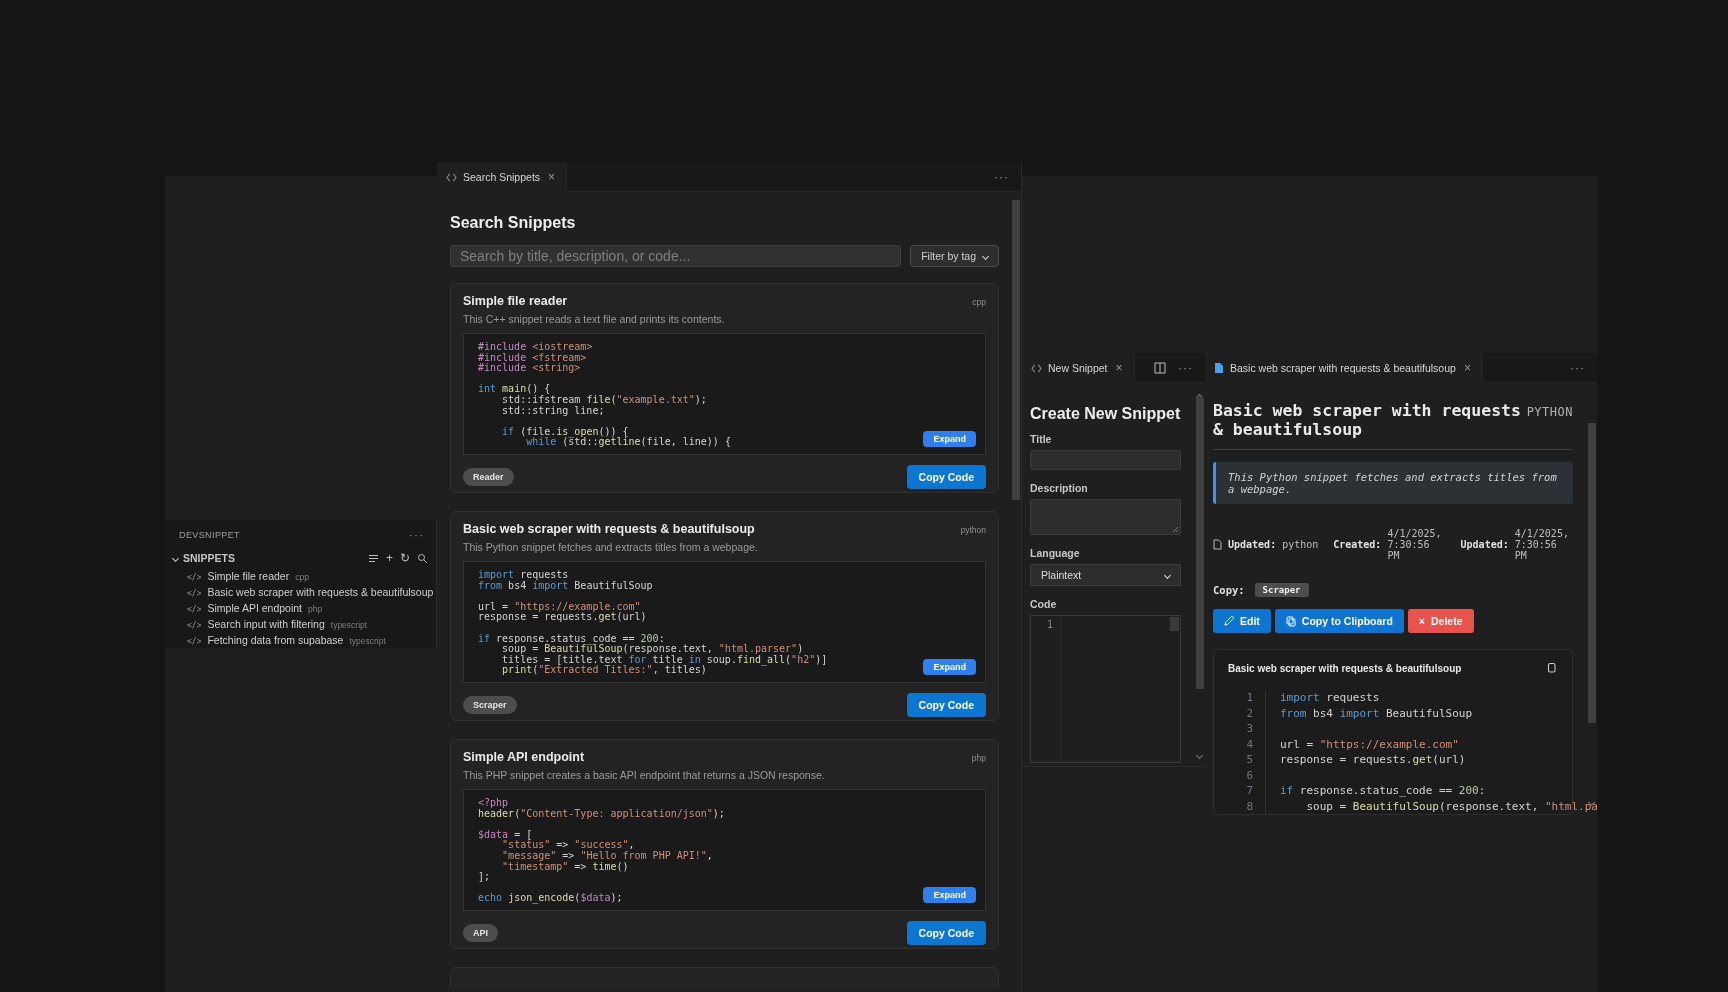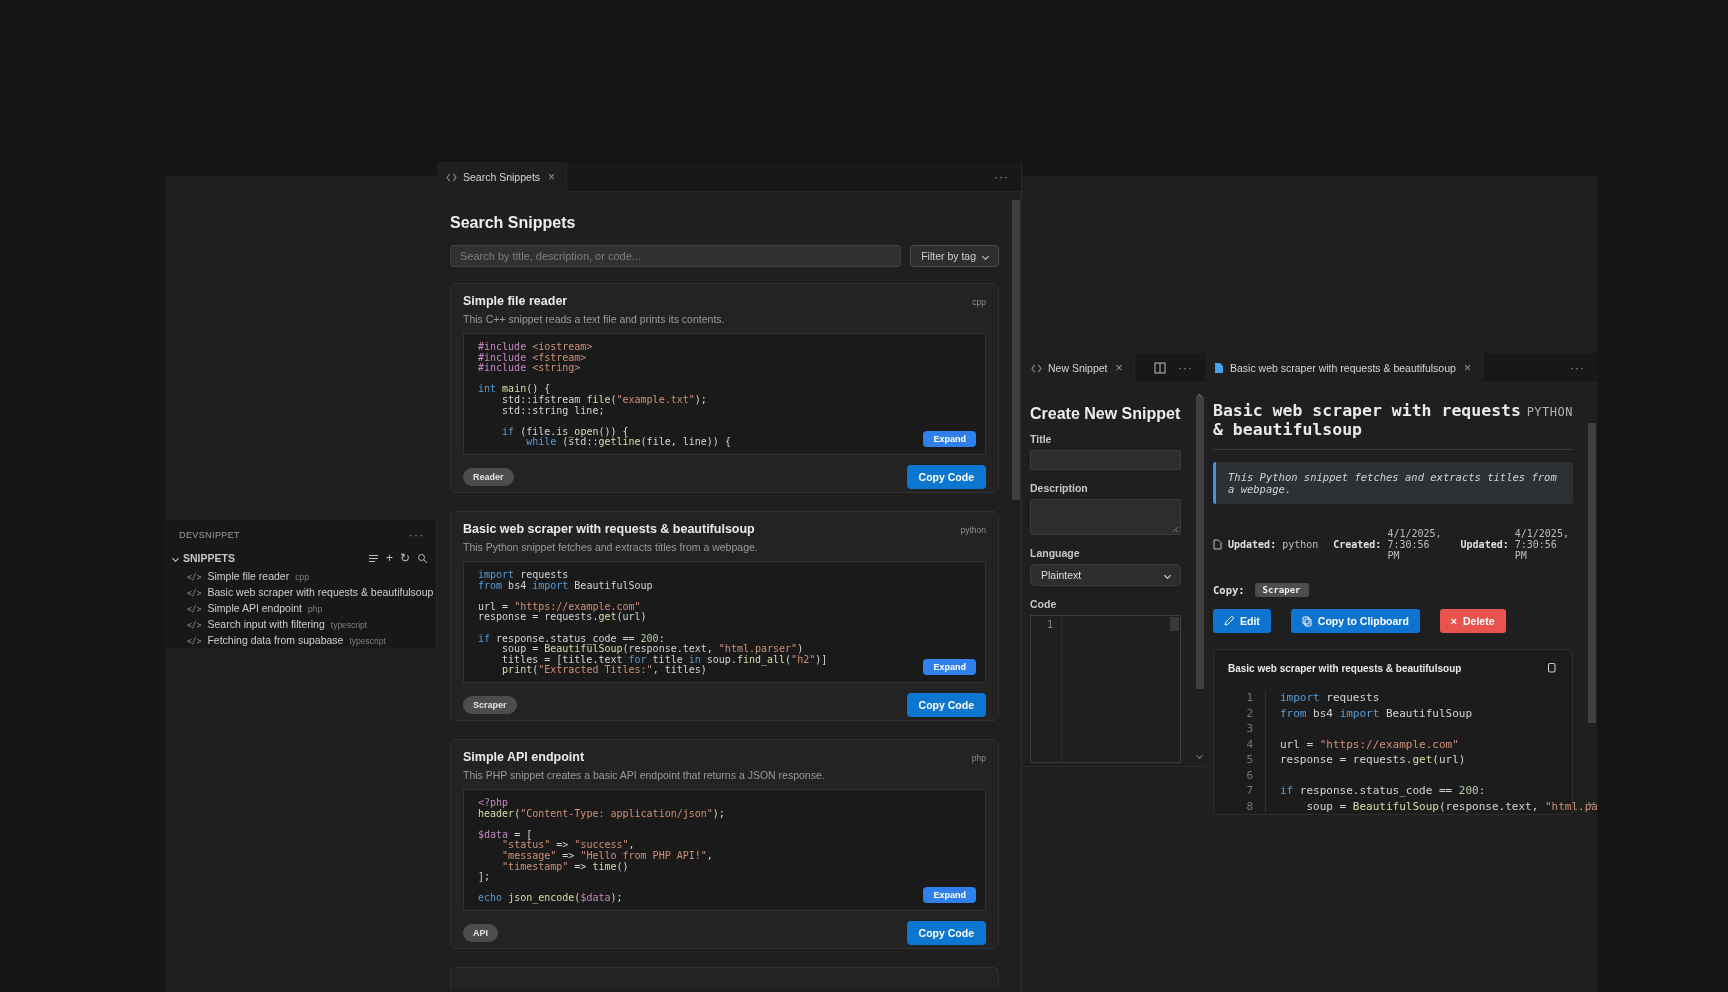--- a/index.html
+++ b/index.html
@@ -45,21 +45,21 @@
   .tab-ico { color:#8a8a8a; }
   .bar-actions { margin-left:auto; display:flex; align-items:center; gap:12px; padding:0 12px; color:#bdbdbd; }
 
   
   .panel-mid { width:585px; flex:none; display:flex; flex-direction:column; background:#1f1f1f;
                border-right:1px solid #2b2b2b; position:relative; }
   .mid-content { position:relative; flex:1; overflow:hidden; padding:22px 22px 0 13px; }
   .mid-h1 { color:#ededed; font-size:16px; font-weight:bold; margin-bottom:13px; }
   .search-row { display:flex; gap:9px; margin-bottom:16px; }
   .search-input { flex:1; height:22px; background:#313131; border:1px solid #3f3f3f; border-radius:3px;
-                  color:#cfcfcf; font-size:11px; padding:0 9px; outline:none; }
+                  color:#cfcfcf; font-size:14px; padding:0 9px; outline:none; }
   .search-input::placeholder { color:#7f7f7f; }
   .filter-btn { height:22px; padding:0 10px; background:#2e2e2e; border:1px solid #4a4a4a; border-radius:4px;
                 color:#cfcfcf; font-size:10.5px; display:flex; align-items:center; gap:7px; cursor:pointer; }
   .card { background:#232323; border:1px solid #303030; border-radius:6px; padding:10px 12px;
           margin-bottom:18px; height:210px; overflow:hidden; }
   .card.partial { height:auto; border-bottom:none; border-radius:6px 6px 0 0; }
   .card-head { display:flex; justify-content:space-between; align-items:baseline; }
   .card-title { color:#eaeaea; font-size:12.5px; font-weight:bold; }
   .card-lang { color:#8f8f8f; font-size:8.5px; }
   .card-desc { color:#9a9a9a; font-size:10.5px; margin-top:5px; }
@@ -85,21 +85,21 @@
   .rt-top { height:414px; border-bottom:1px solid #2b2b2b; }
   .rt-bottom { flex:1; }
   .rt-content { flex:1; overflow:hidden; padding:22px 24px 0 8px; position:relative; }
   .form-h1 { color:#ededed; font-size:16px; font-weight:bold; margin-bottom:10px; }
   .form-label { display:block; color:#c8c8c8; font-size:10.5px; font-weight:bold; margin:12px 0 5px; }
   .form-input { width:100%; height:20px; background:#2d2d2d; border:1px solid #3c3c3c; border-radius:2px;
                 color:#ddd; font-size:10.5px; padding:0 7px; outline:none; }
   .form-textarea { position:relative; width:100%; height:36px; background:#2d2d2d; border:1px solid #3c3c3c;
                    border-radius:2px; }
   .resize-handle { position:absolute; right:1px; bottom:1px; color:#777; }
-  .form-select { width:100%; height:22px; background:#2d2d2d; border:1px solid #3c3c3c; border-radius:5px;
+  .form-select { width:100%; height:22px; background:#2d2d2d; border:1px solid #3c3c3c; border-radius:0;
                  color:#ddd; font-size:10.5px; display:flex; align-items:center; justify-content:space-between;
                  padding:0 10px; cursor:pointer; }
   .code-editor { width:100%; height:148px; border:1px solid #3c3c3c; background:#1f1f1f; display:flex; position:relative; }
   .ce-gutter { width:30px; text-align:right; padding:3px 8px 0 0; color:#858585; font-size:10px;
                font-family:"DejaVu Sans Mono",monospace; }
   .ce-body { flex:1; border-left:1px solid #2a2a2a; }
   .ce-scroll { position:absolute; top:1px; right:1px; width:9px; bottom:1px; }
   .ce-scroll .vthumb { top:0; height:14px; width:9px; left:0; background:#3a3a3a; }
 
   
@@ -108,21 +108,21 @@
   .det-lang { color:#b3b3b3; font-size:12px; letter-spacing:.5px; }
   .det-hr { border:none; border-top:1px solid #3a3a3a; margin:10px 0 12px; }
   .det-quote { background:#2c3136; border-left:3px solid #4394e8; border-radius:3px; padding:9px 12px;
                color:#ccd4da; font-size:10.5px; font-style:italic; }
   .det-meta { display:flex; align-items:center; gap:6px; margin-top:24px; font-size:10px; color:#bdbdbd; }
   .det-meta b { color:#e0e0e0; }
   .det-meta .sep { width:6px; }
   .det-tags { display:flex; align-items:center; gap:10px; margin-top:22px; font-size:10.5px; }
   .det-tags b { color:#e0e0e0; }
   .det-pill { background:#4d4d4d; color:#eee; font-size:9px; font-weight:bold; padding:2px 8px; border-radius:3px; }
-  .det-btns { display:flex; gap:20px; margin-top:12px; }
+  .det-btns { display:flex; gap:4px; margin-top:12px; }
   .btn { height:24px; display:flex; align-items:center; gap:6px; padding:0 11px; border:none; border-radius:3px;
          color:#fff; font-size:10.5px; font-weight:bold; cursor:pointer; font-family:"Liberation Sans",sans-serif; }
   .btn-blue { background:#0f74cf; }
   .btn-red { background:#e8544d; }
   .det-codecard { margin-top:16px; background:#1c1c1c; border:1px solid #2e2e2e; border-radius:4px;
                   padding:12px 14px 0; }
   .dcc-head { display:flex; justify-content:space-between; align-items:center; }
   .dcc-title { color:#e8e8e8; font-size:10px; font-weight:bold; }
   .dcc-copy { color:#c9c9c9; cursor:pointer; }
   .dcc-code { margin-top:16px; font-family:"DejaVu Sans Mono",monospace; font-size:11px; }

